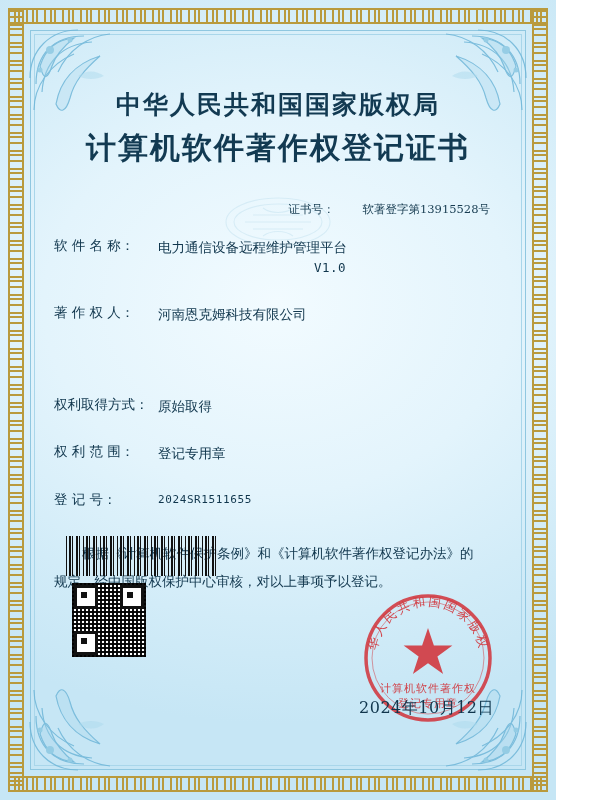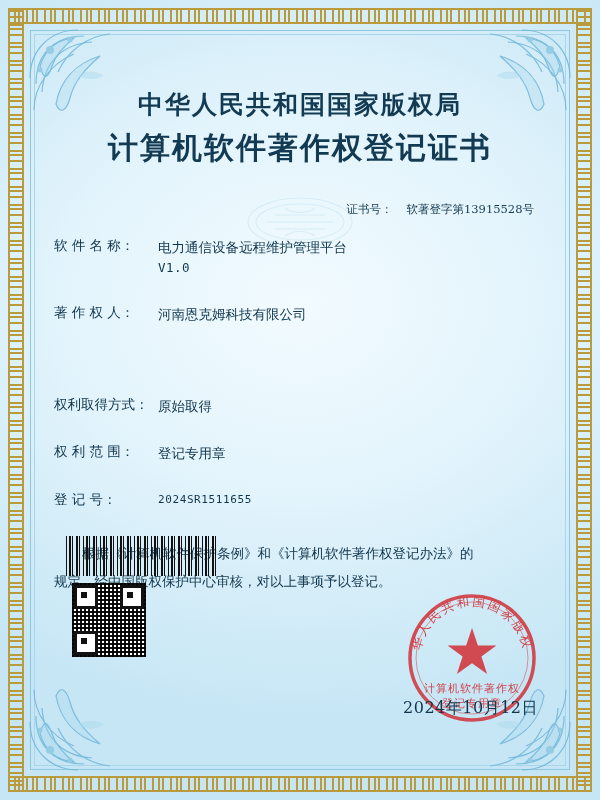--- a/index.html
+++ b/index.html
@@ -8,21 +8,21 @@
     background: #ffffff;
   }
   body {
     width: 600px;
     height: 800px;
     font-family: "Liberation Sans", sans-serif;
     overflow: hidden;
   }
   #certificate {
     position: relative;
-    width: 600px;
+    width: 556px;
     height: 800px;
     box-sizing: border-box;
     background:
       radial-gradient(ellipse 520px 420px at 50% 38%, #f2fbff 0%, #e3f4fc 45%, #d2ecf8 75%, #c6e6f5 100%);
     overflow: hidden;
   }
 
   
   .greek-border {
     position: absolute;
@@ -122,21 +122,21 @@
     line-height: 1.6;
   }
   .cert-no {
     margin-top: 30px;
     text-align: right;
     font-size: 11.5px;
     color: #173c51;
     padding-right: 12px;
     font-family: "DejaVu Serif", "Liberation Serif", serif;
   }
-  .cert-no .label { margin-right: 14px; }
+  .cert-no .label { margin-right: 28px; }
 
   .fields {
     margin-top: 20px;
     font-size: 13.5px;
     color: #10364d;
     font-family: "DejaVu Serif", "Liberation Serif", serif;
   }
   .field-row {
     display: flex;
     align-items: flex-start;
@@ -150,20 +150,21 @@
   }
   .field-value {
     flex: 1;
     line-height: 1.6;
   }
   .field-value .v2 {
     display: block;
     font-family: "DejaVu Sans Mono", "Liberation Mono", monospace;
     font-size: 12.5px;
     letter-spacing: .5px;
+    text-align: center;
   }
   .field-value.mono {
     font-family: "DejaVu Sans Mono", "Liberation Mono", monospace;
     font-size: 11px;
     letter-spacing: .6px;
   }
   .gap-lg { height: 62px; }
   .gap-md { height: 18px; }
 
   .statement {

